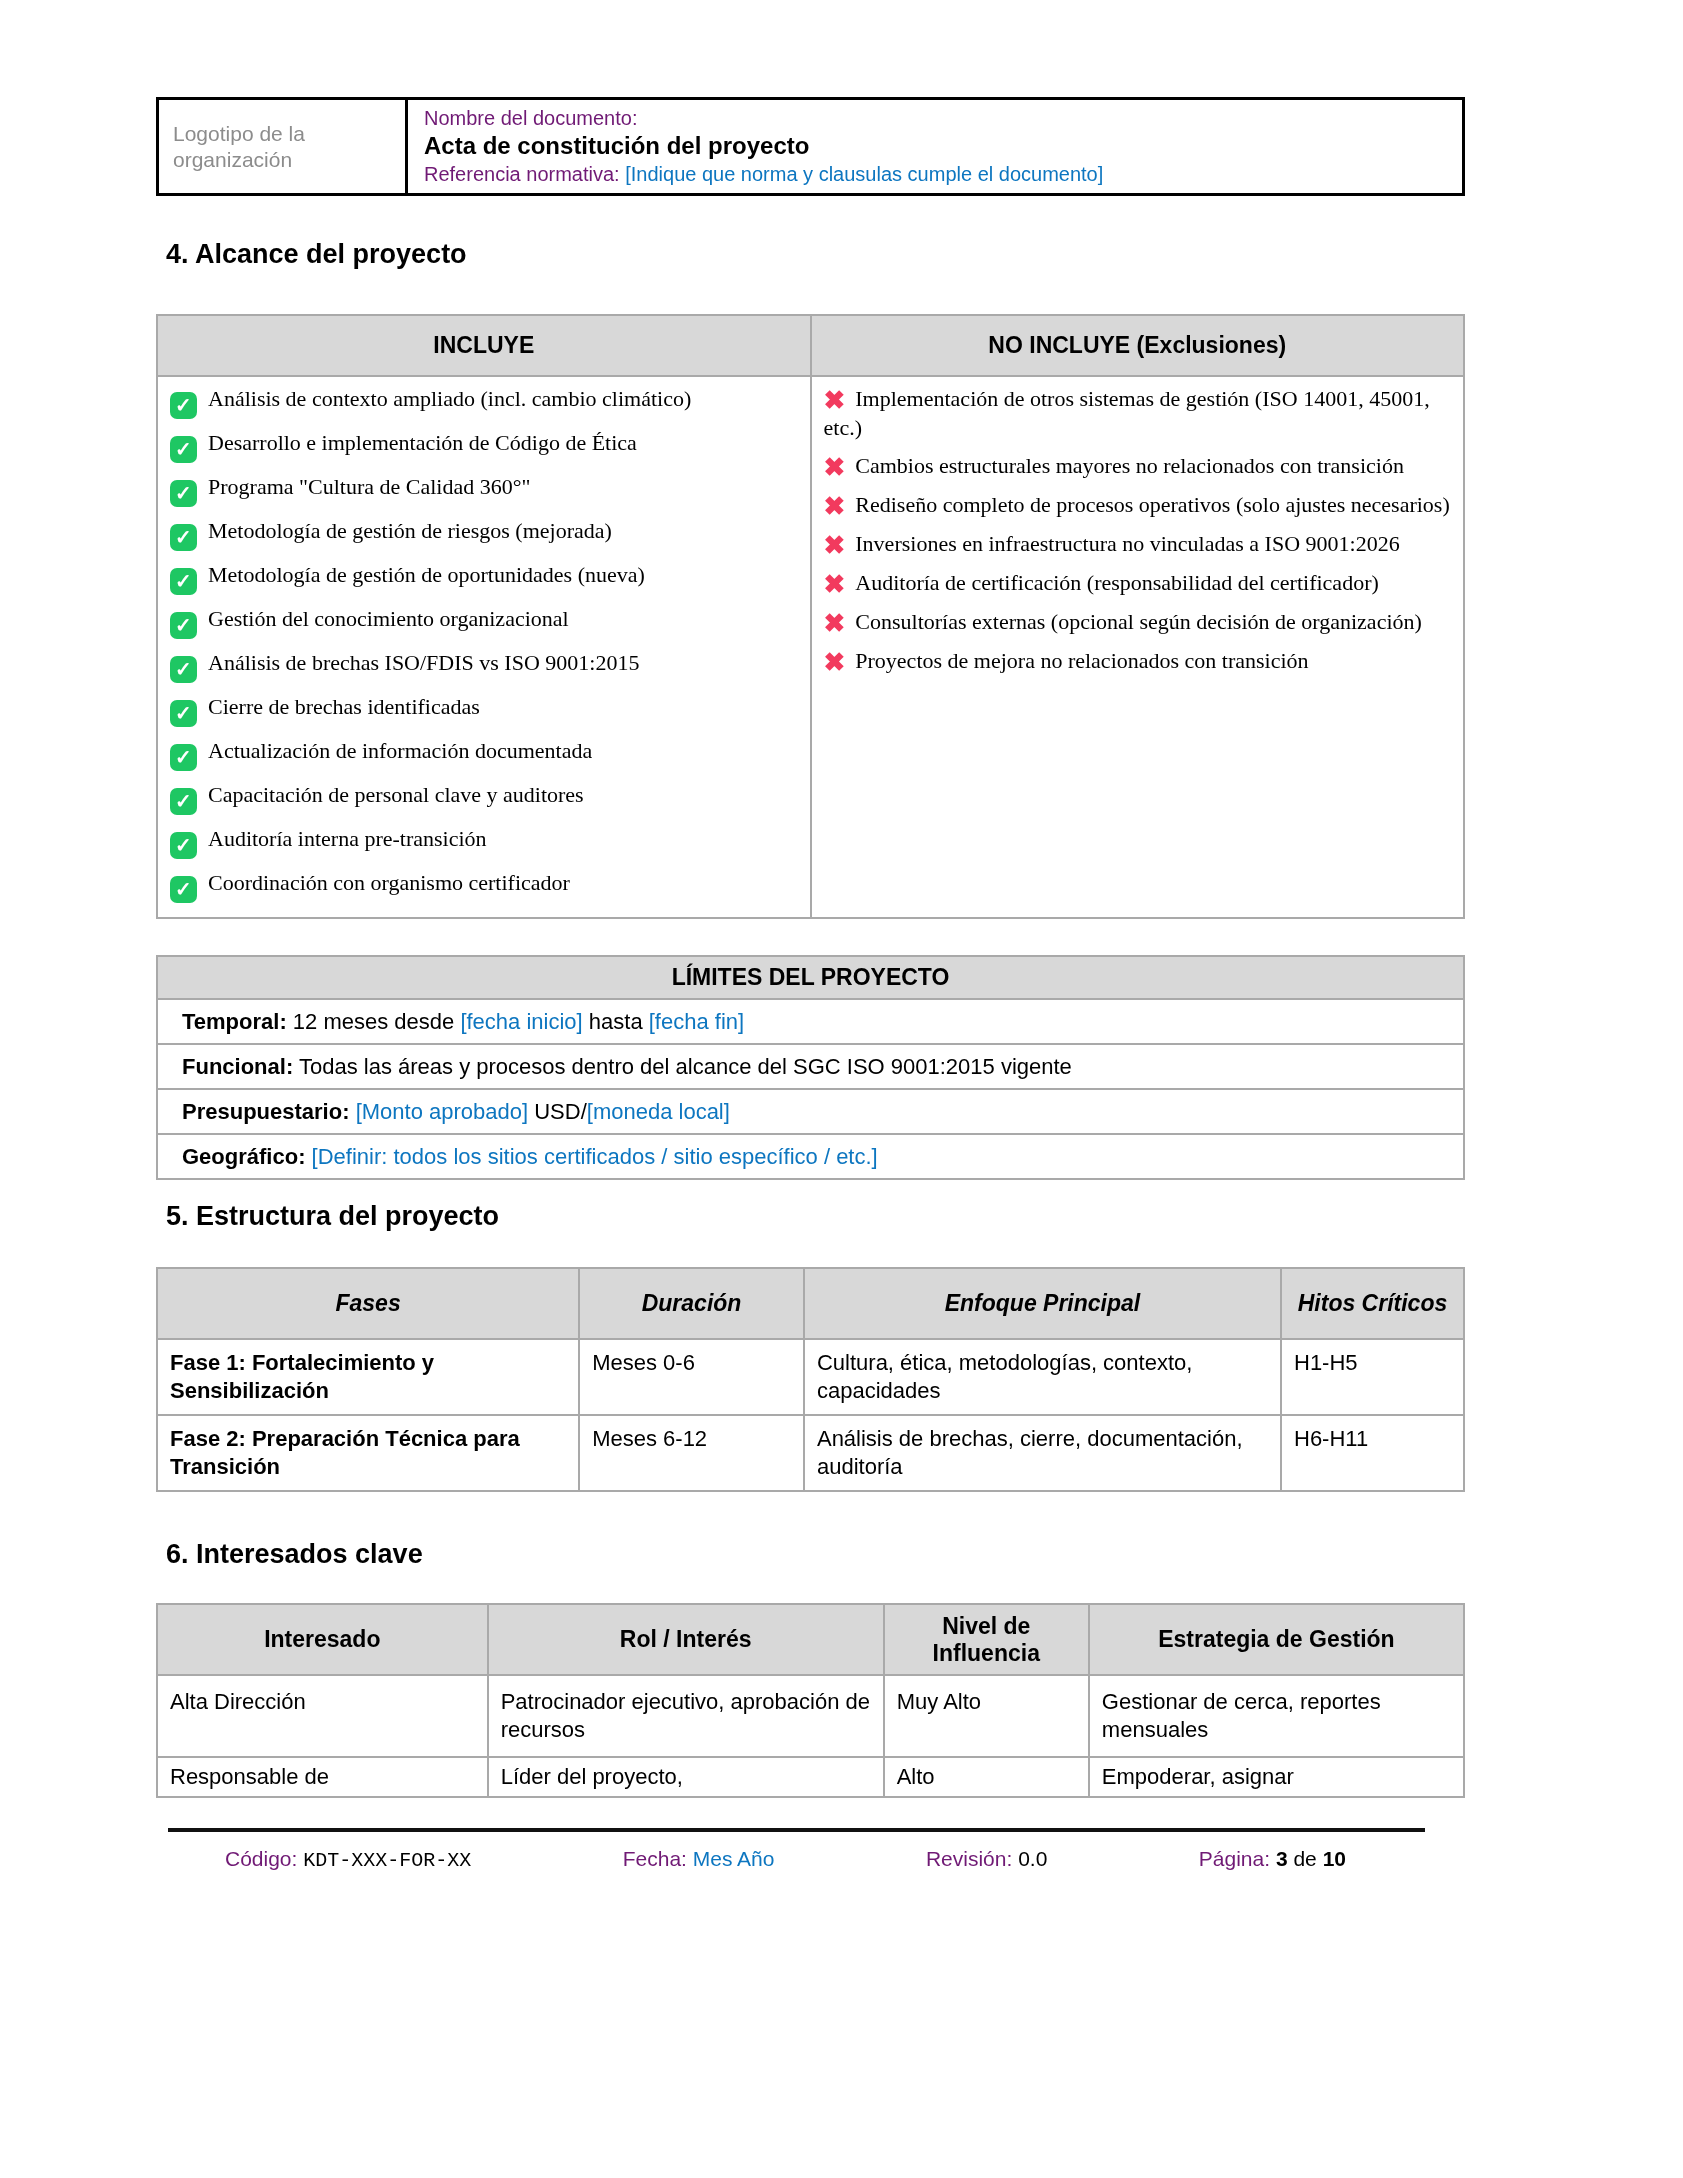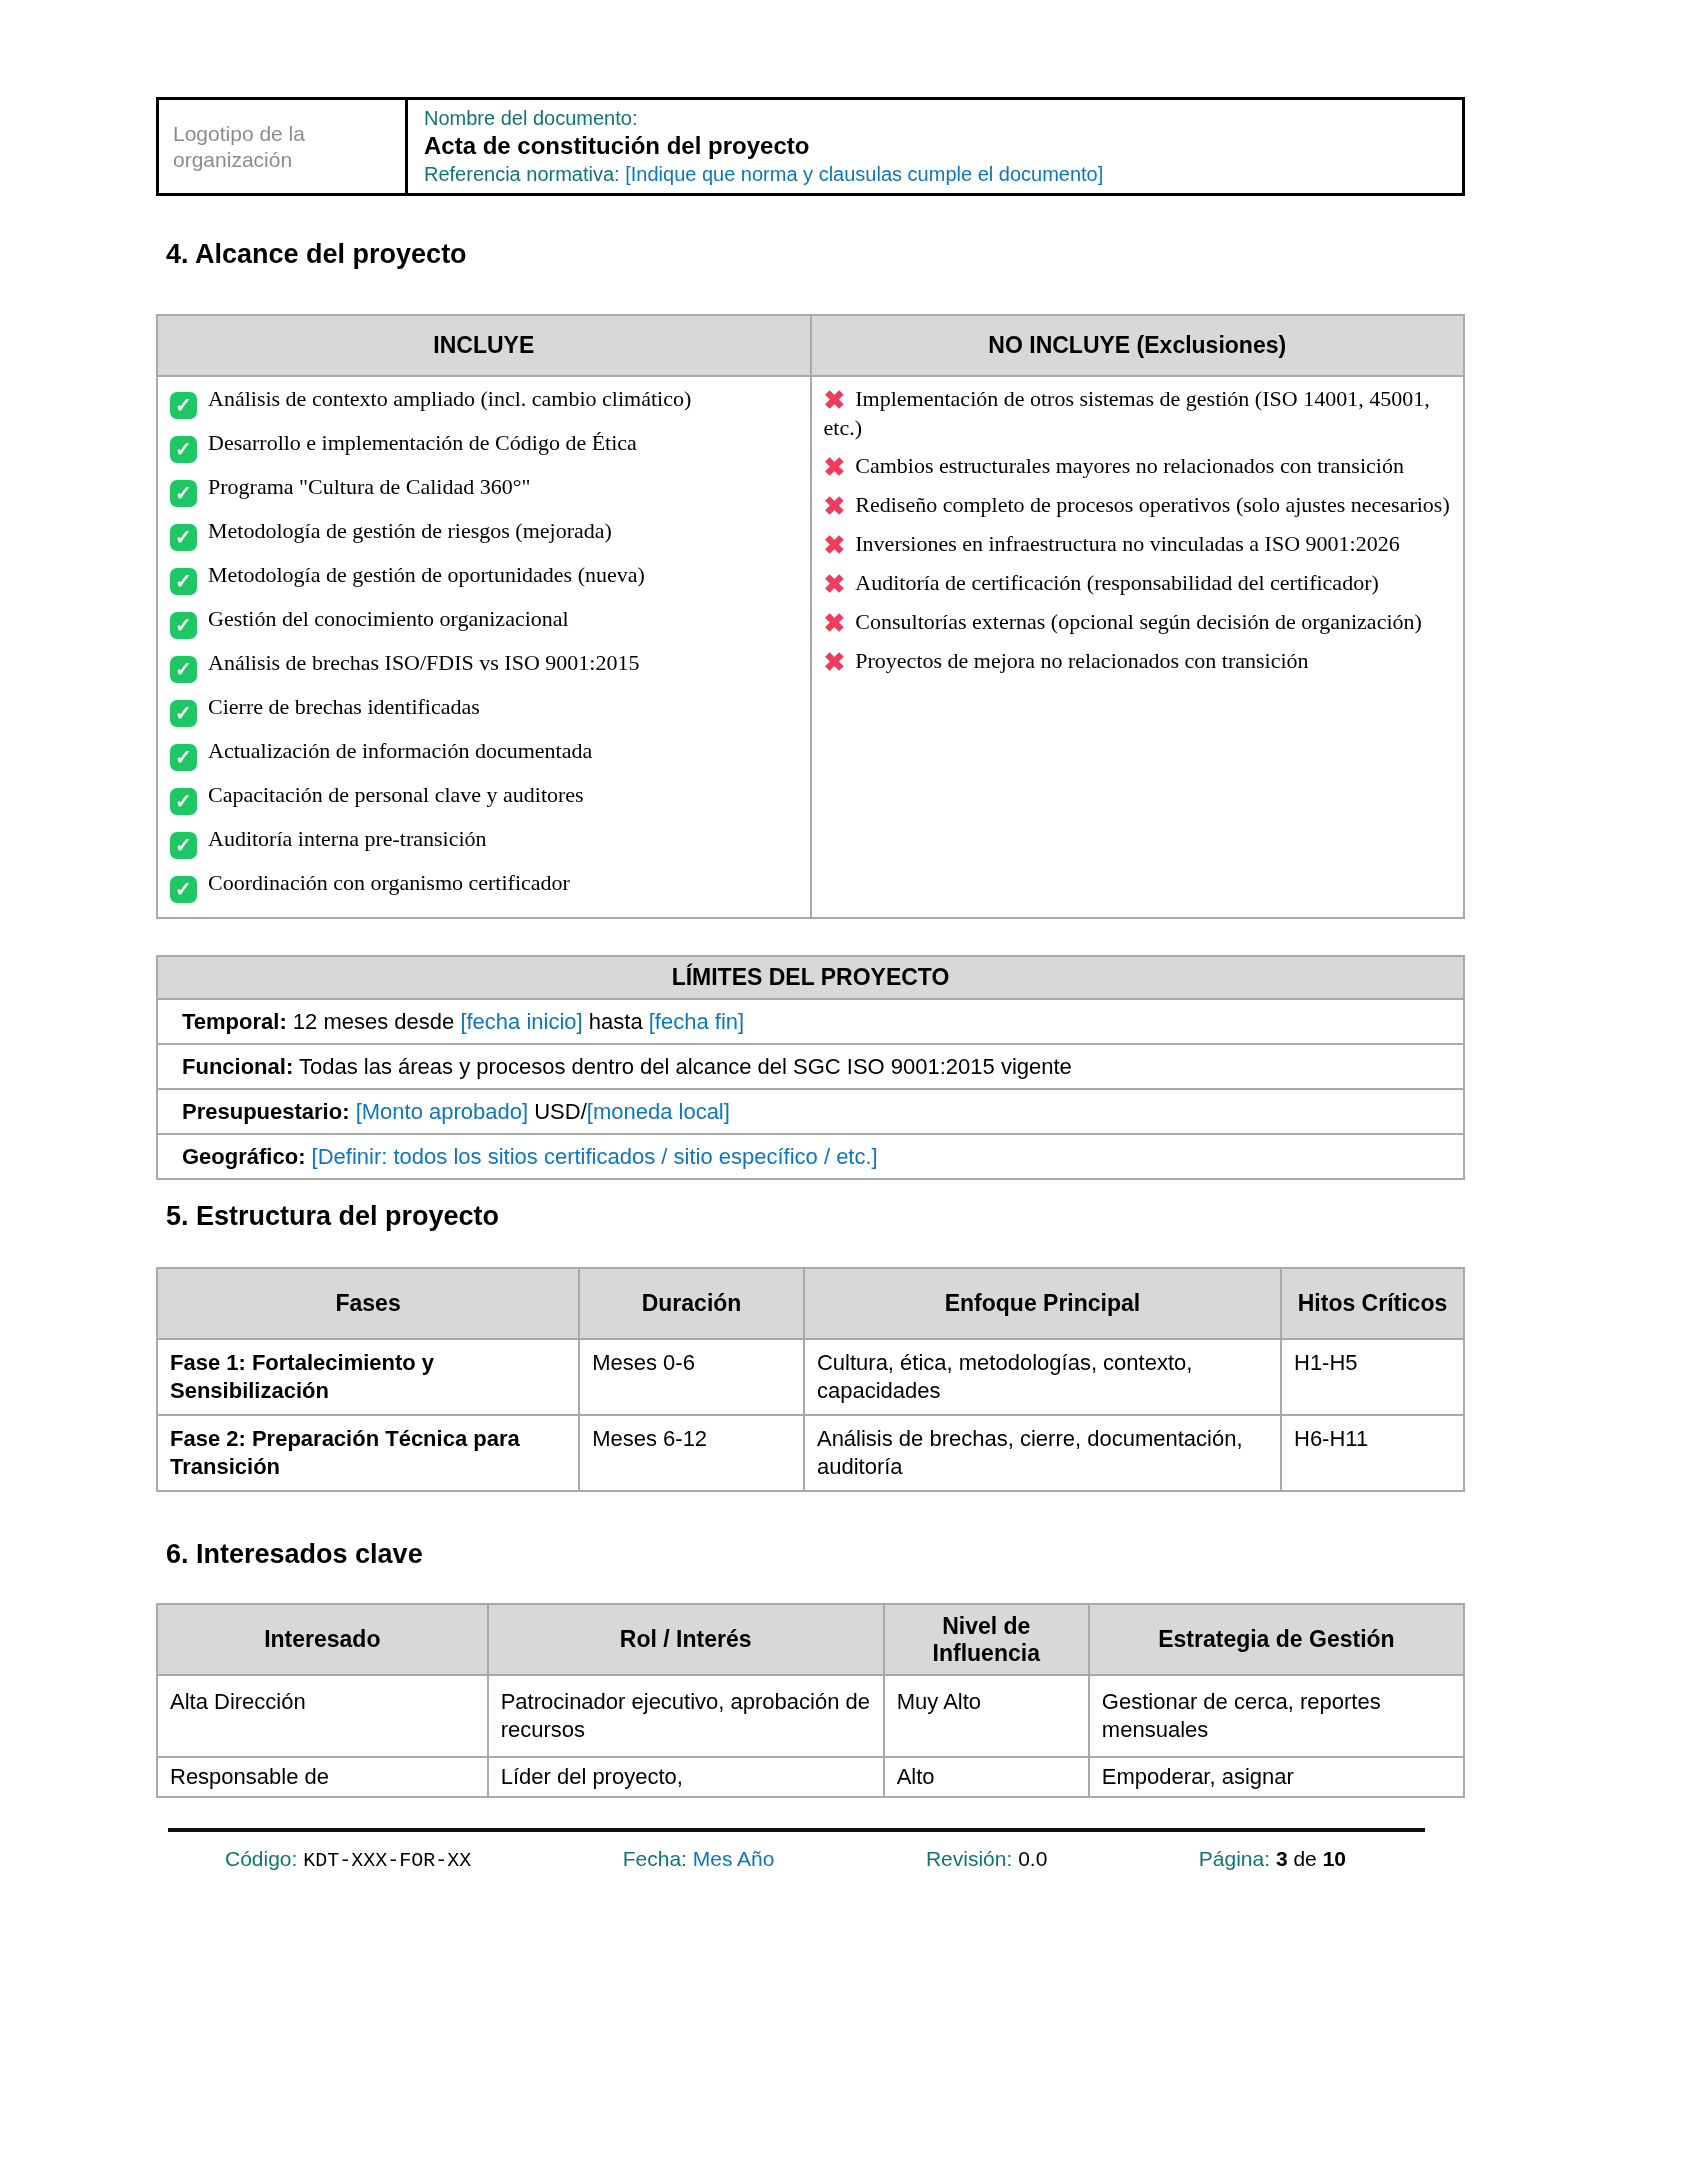--- a/index.html
+++ b/index.html
@@ -5,21 +5,21 @@
   html,body{margin:0;padding:0;background:#fff;}
   .page{position:relative;width:1683px;height:2178px;background:#ffffff;overflow:hidden;
         font-family:"Liberation Sans","DejaVu Sans",sans-serif;color:#000;}
   .content{position:absolute;left:156px;top:97px;width:1309px;}
 
   
   .doc-header{display:flex;border:3px solid #000;height:99px;box-sizing:border-box;background:#fff;}
   .logo-cell{width:249px;border-right:3px solid #000;display:flex;align-items:center;justify-content:center;
              color:#8c8c8c;font-size:21px;line-height:26px;padding:0 14px;box-sizing:border-box;}
   .meta-cell{flex:1;padding:5px 16px;box-sizing:border-box;}
-  .gray{color:#0f766e;}
+  .gray{color:#701a75;}
   .blue{color:#0d76c0;}
   .doc-label{font-size:20px;line-height:26px;}
   .doc-title{font-size:24px;font-weight:bold;line-height:30px;}
   .doc-ref{font-size:20px;line-height:26px;}
 
   
   .sec-h{font-size:27px;font-weight:bold;line-height:33px;margin:42px 0 43px 10px;}
   .sec-h.h5{margin:20px 0 34px 10px;}
   .sec-h.h6{margin:46px 0 32px 10px;}
 
@@ -44,21 +44,21 @@
   
   .limits{margin-top:36px;border:2px solid #a9a9a9;}
   .limits-header{background:#d8d8d8;border-bottom:2px solid #a9a9a9;text-align:center;font-weight:bold;
                  font-size:23px;padding:7px 0;}
   .limit-row{border-bottom:2px solid #a9a9a9;padding:6px 24px;font-size:22px;line-height:31px;}
   .limit-row:last-child{border-bottom:none;}
   .limit-label{font-weight:bold;}
 
   
   .structure-table{margin-top:0;}
-  .structure-table th{height:71px;padding:6px 14px;}
+  .structure-table th{height:71px;padding:6px 14px;font-style:italic;}
   .structure-table th:nth-child(1){width:32.3%;}
   .structure-table th:nth-child(2){width:17.2%;}
   .structure-table th:nth-child(3){width:36.5%;}
   .structure-table th:nth-child(4){width:14%;}
   .structure-table td{padding:9px 12px;}
   .structure-table td.fase{font-weight:bold;}
 
   
   .stakeholders-table th{height:71px;padding:6px 14px;}
   .stakeholders-table th:nth-child(1){width:25.3%;}

